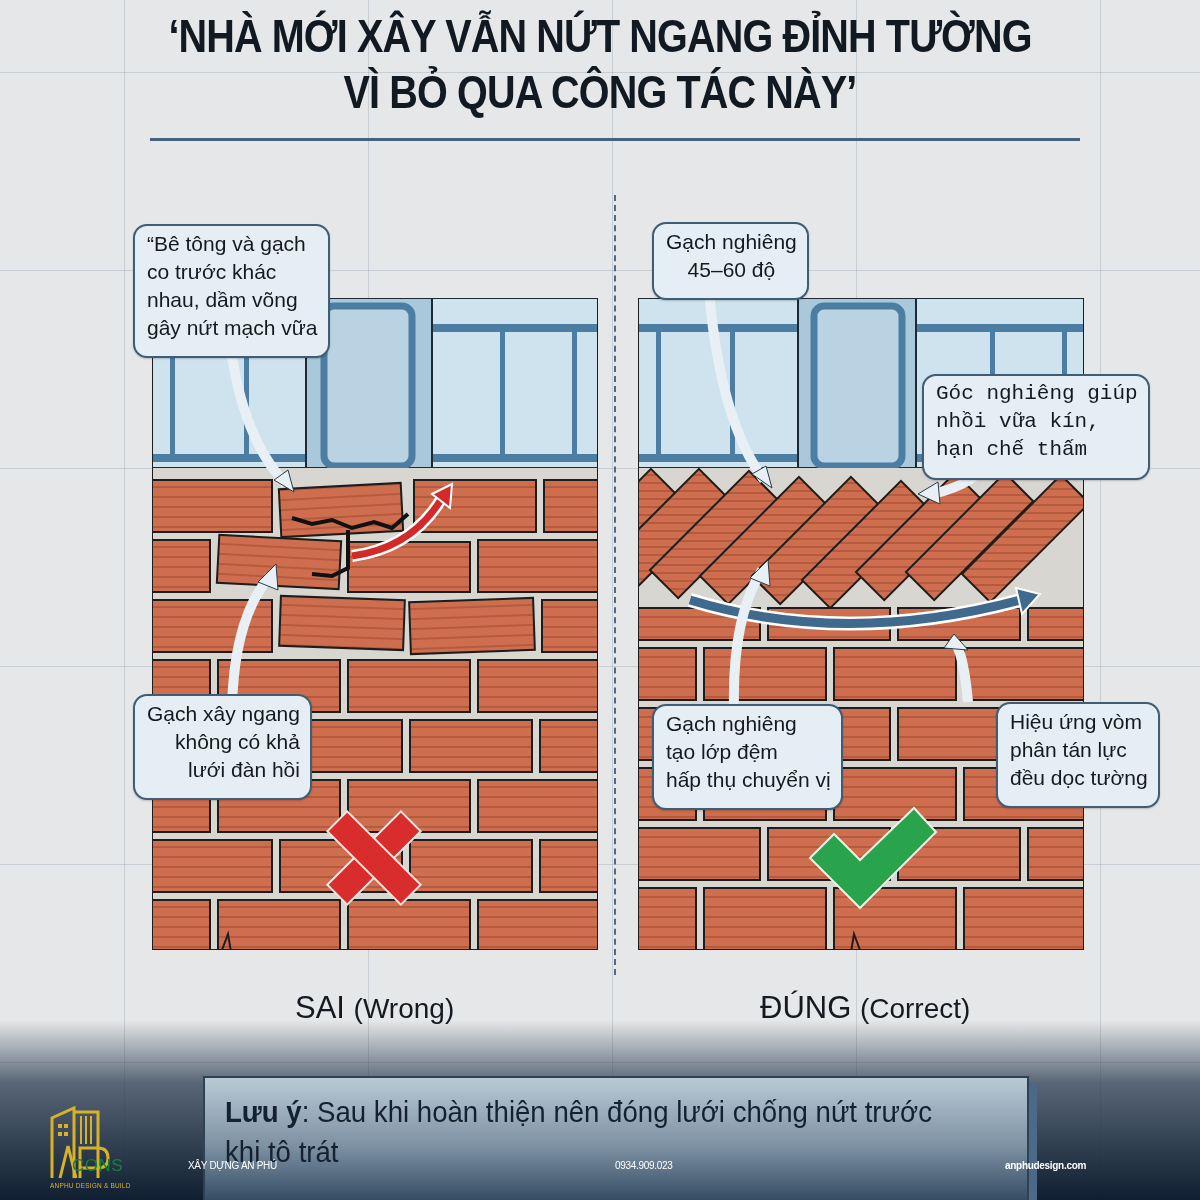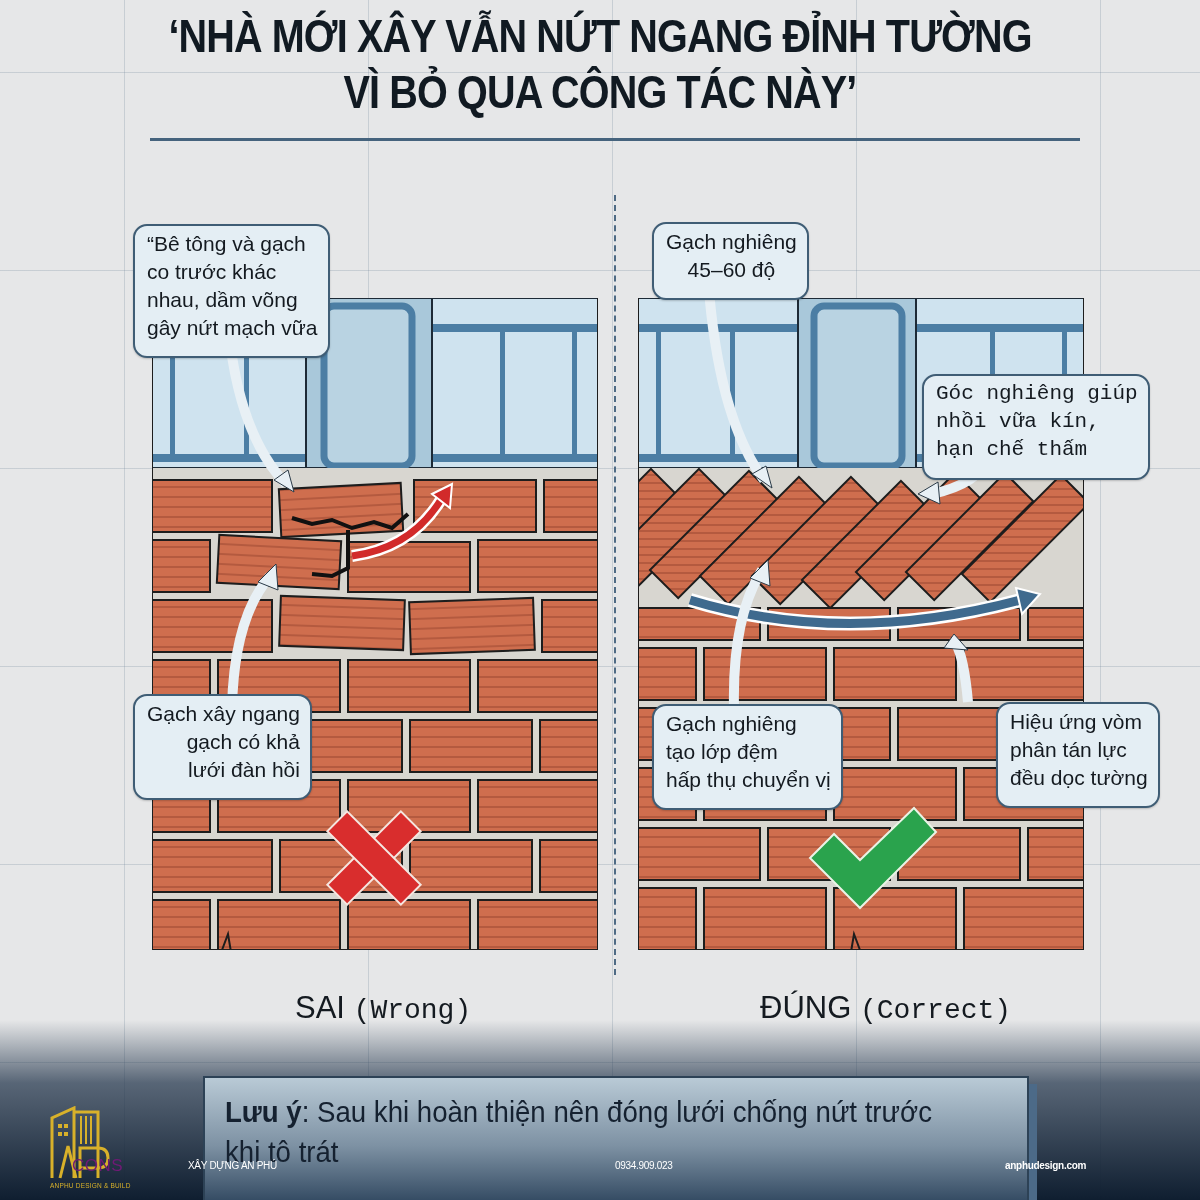--- a/index.html
+++ b/index.html
@@ -19,32 +19,32 @@
   .panel{position:absolute;top:298px;width:446px;height:652px;}
   #panel-left{left:152px;}
   #panel-right{left:638px;}
   svg{display:block;}
   .bubble{position:absolute;background:#e4eef4;border:2px solid #3f5d75;border-radius:14px;
     color:#141a20;font-size:21px;line-height:28px;padding:4px 10px 14px 12px;
     box-shadow:0 1px 2px rgba(0,0,0,.2);}
   .bubble span{display:block;white-space:nowrap;}
   .verdict{position:absolute;top:990px;font-size:31px;color:#141a20;}
   .verdict b{font-weight:normal;}
-  .verdict .paren{font-weight:normal;font-size:28px;font-family:Liberation Mono, monospace;}
+  .verdict .paren{font-weight:normal;font-size:28px;}
   .footer{position:absolute;left:0;right:0;bottom:0;height:180px;
     background:linear-gradient(to bottom, rgba(26,40,60,0) 0%, rgba(40,58,80,.75) 35%, #0f1e30 100%);}
   .note{position:absolute;left:203px;top:1076px;width:822px;height:124px;
     background:linear-gradient(to bottom,#b9cad6 0%,#7d91a3 55%,#334a62 100%);
     border:2px solid #2d4256;box-shadow:8px 8px 0 #4c6a88;}
   .note-text{position:absolute;left:20px;top:14px;right:16px;font-size:30px;line-height:40px;
     color:#152130;transform:scaleX(.92);transform-origin:left;}
   .note-text b{font-weight:bold;}
   .foot-item{position:absolute;top:1160px;color:#ffffff;font-size:10px;letter-spacing:-.3px;}
   .logo{position:absolute;left:44px;top:1106px;width:90px;height:86px;}
-  .logo-cons{position:absolute;left:72px;top:1156px;color:#701a75;font-size:17px;letter-spacing:.5px;}
+  .logo-cons{position:absolute;left:72px;top:1156px;color:#15803d;font-size:17px;letter-spacing:.5px;}
   .logo-sub{position:absolute;left:50px;top:1182px;color:#d8b12a;font-size:6.5px;letter-spacing:.2px;}
 </style>
 </head>
 <body>
 
 <div class="grid"></div>
 
 <div class="title">
   <div>‘NHÀ MỚI XÂY VẪN NỨT NGANG ĐỈNH TƯỜNG</div>
   <div>VÌ BỎ QUA CÔNG TÁC NÀY’</div>
@@ -147,21 +147,21 @@
 </div>
 
 <div class="bubble" style="left:133px;top:224px;">
   <span>“Bê tông và gạch</span>
   <span>co trước khác</span>
   <span>nhau, dầm võng</span>
   <span>gây nứt mạch vữa</span>
 </div>
 <div class="bubble" style="left:133px;top:694px;text-align:right;">
   <span>Gạch xây ngang</span>
-  <span>gạch có khả</span>
+  <span>không có khả</span>
   <span>lưới đàn hồi</span>
 </div>
 
 <div class="verdict" style="left:295px;">
   <b>SAI</b>
   <span class="paren">(Wrong)</span>
 </div>
 
 <div class="panel" id="panel-right">
   <svg width="446" height="652" viewBox="0 0 446 652">

